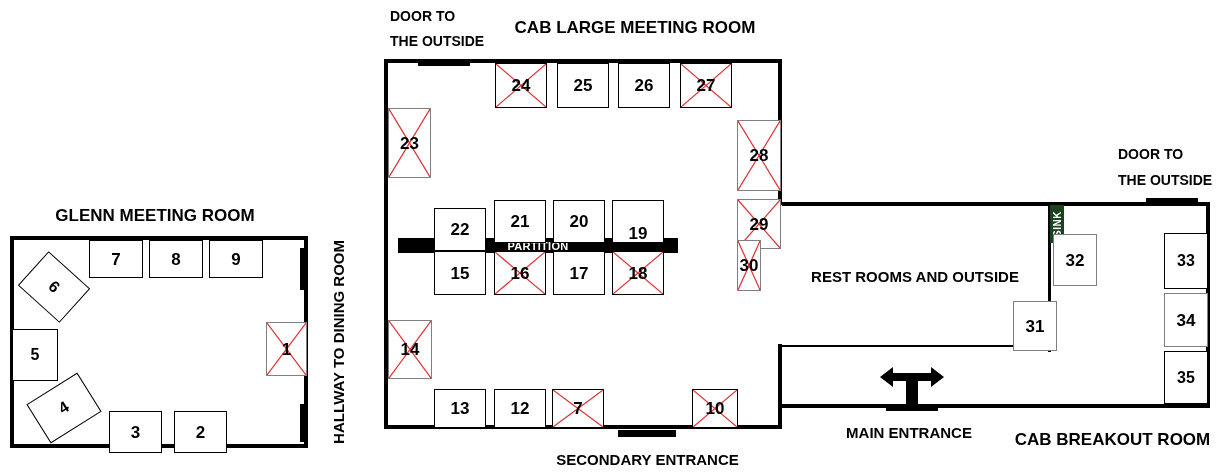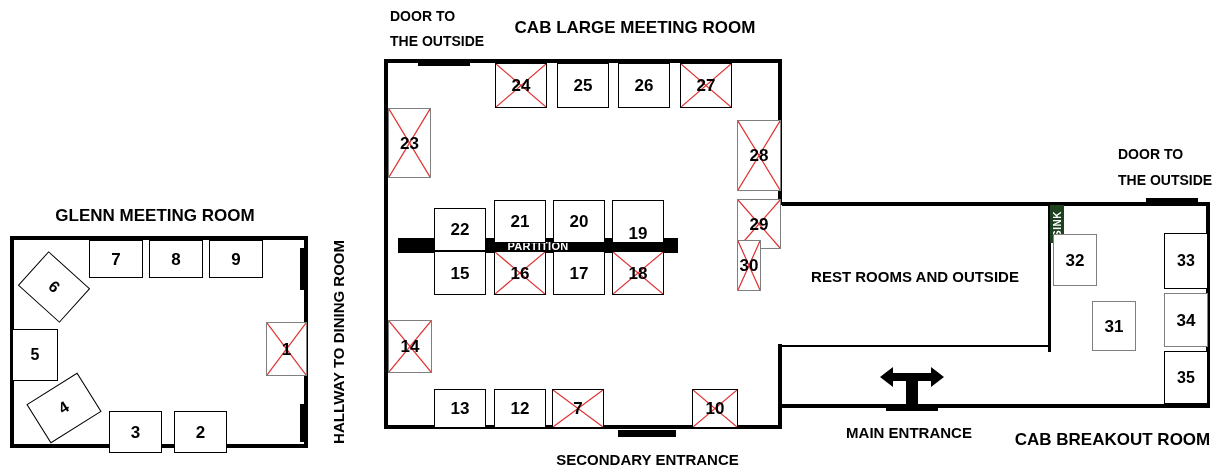--- a/index.html
+++ b/index.html
@@ -123,21 +123,21 @@
           <line x1="100" y1="0" x2="0" y2="100" stroke="#e03030" stroke-width="1.2" vector-effect="non-scaling-stroke"></line>
         </svg>
         <span class="num">7</span>
       </div>
       <div class="tbl" style="left: 494px; top: 389px; width: 52px; height: 39px;">
         <span class="num">12</span>
       </div>
       <div class="tbl" style="left: 434px; top: 389px; width: 52px; height: 39px;">
         <span class="num">13</span>
       </div>
-      <div class="tbl g" style="left: 388px; top: 320px; width: 44px; height: 53px;">
+      <div class="tbl g" style="left: 388px; top: 320px; width: 44px; height: 59px;">
         <svg class="xmark" viewBox="0 0 100 100" preserveAspectRatio="none">
           <line x1="0" y1="0" x2="100" y2="100" stroke="#e03030" stroke-width="1.2" vector-effect="non-scaling-stroke"></line>
           <line x1="100" y1="0" x2="0" y2="100" stroke="#e03030" stroke-width="1.2" vector-effect="non-scaling-stroke"></line>
         </svg>
         <span class="num">14</span>
       </div>
       <div class="tbl" style="left: 434px; top: 251px; width: 52px; height: 44px;">
         <span class="num">15</span>
       </div>
       <div class="tbl" style="left: 494px; top: 251px; width: 52px; height: 44px;">
@@ -210,21 +210,21 @@
         </svg>
         <span class="num">29</span>
       </div>
       <div class="tbl g" style="left: 737px; top: 240px; width: 24px; height: 51px;">
         <svg class="xmark" viewBox="0 0 100 100" preserveAspectRatio="none">
           <line x1="0" y1="0" x2="100" y2="100" stroke="#e03030" stroke-width="1.2" vector-effect="non-scaling-stroke"></line>
           <line x1="100" y1="0" x2="0" y2="100" stroke="#e03030" stroke-width="1.2" vector-effect="non-scaling-stroke"></line>
         </svg>
         <span class="num">30</span>
       </div>
-      <div class="tbl g" style="left: 1092px; top: 301px; width: 44px; height: 50px;">
+      <div class="tbl g" style="left: 1013px; top: 301px; width: 44px; height: 50px;">
         <span class="num">31</span>
       </div>
       <div class="tbl g" style="left: 1053px; top: 234px; width: 44px; height: 52px;">
         <span class="num">32</span>
       </div>
       <div class="tbl thin" style="left: 1164px; top: 233px; width: 44px; height: 56px;">
         <span class="num">33</span>
       </div>
       <div class="tbl g" style="left: 1164px; top: 293px; width: 44px; height: 54px;">
         <span class="num">34</span>

